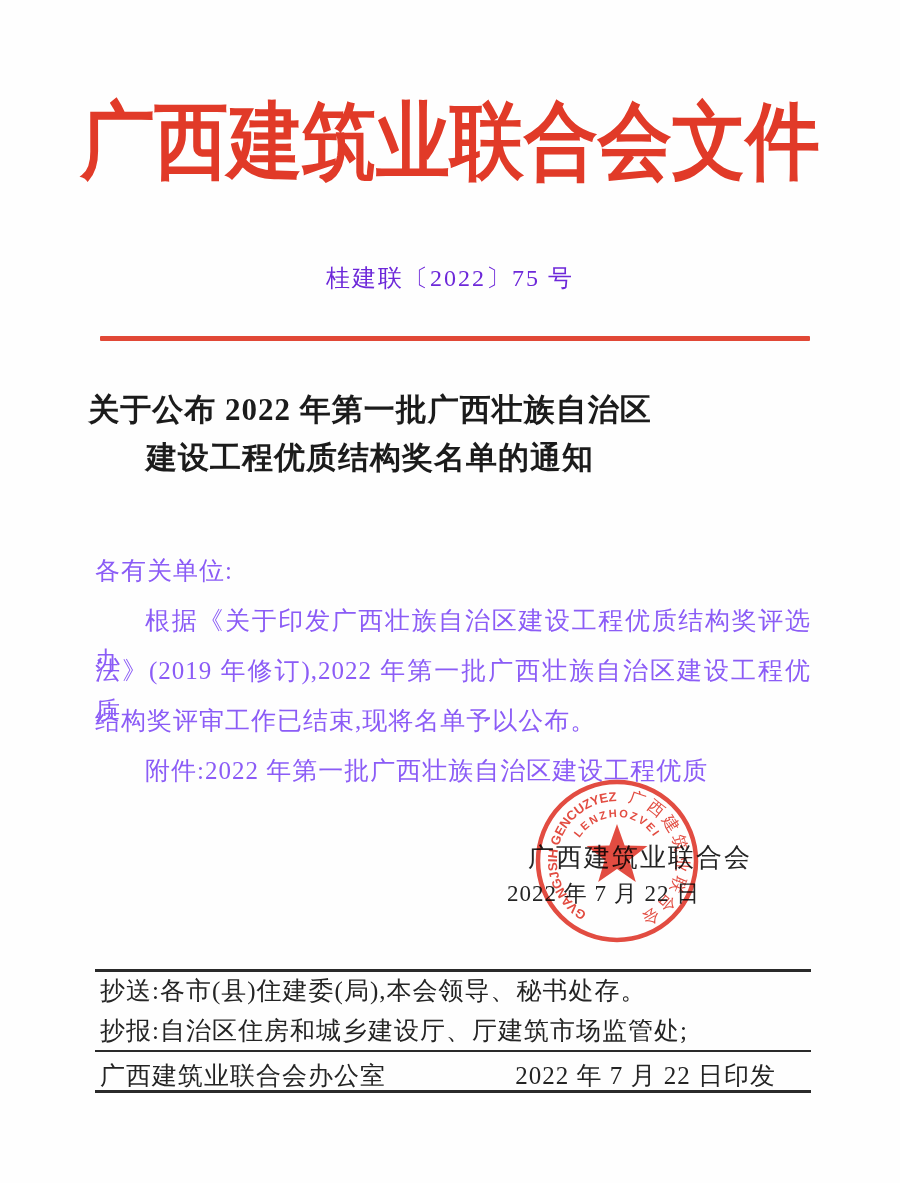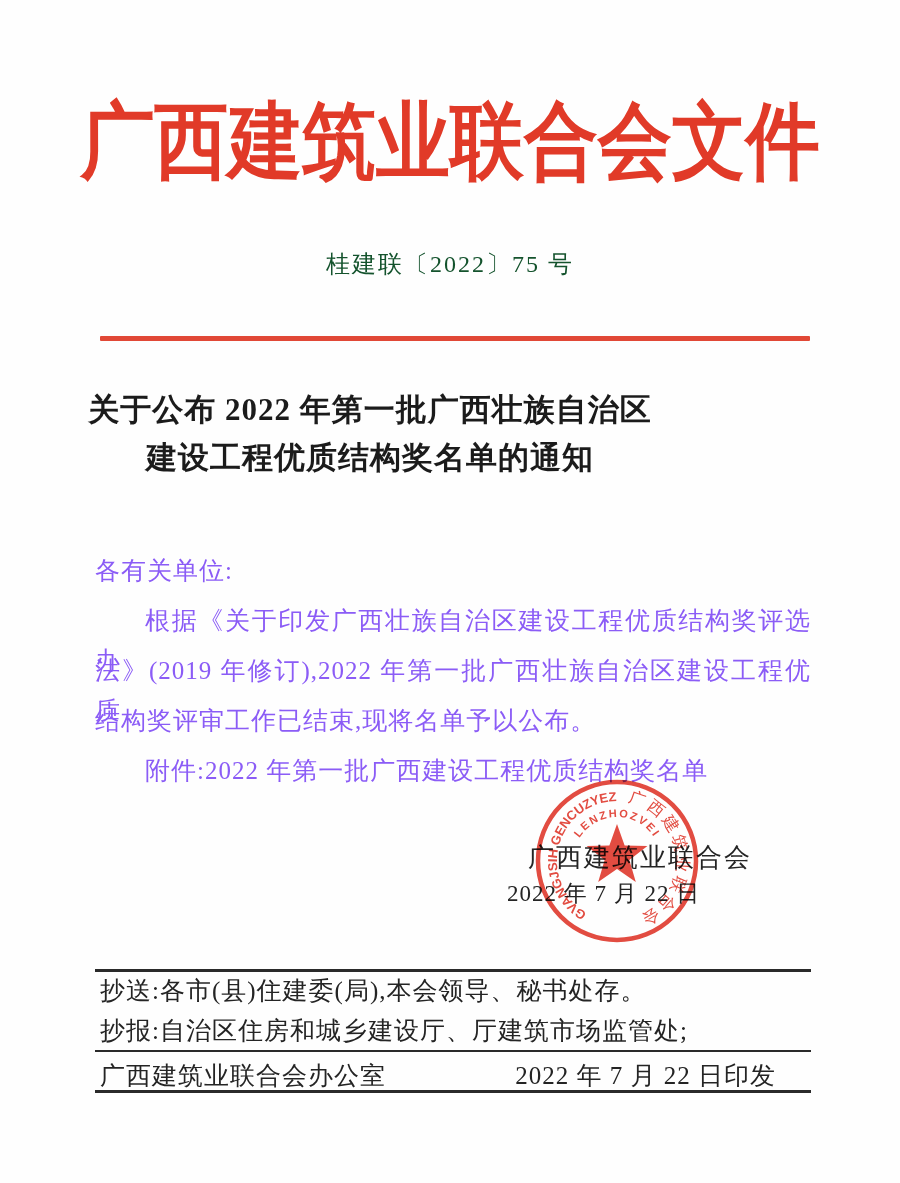--- a/index.html
+++ b/index.html
@@ -13,22 +13,22 @@
   }
   
   .org-title{
     position:absolute;top:84px;left:0;width:900px;height:116px;
     line-height:116px;text-align:center;
     font-size:84px;font-weight:bold;color:#e13a28;
     transform:scaleX(0.88);transform-origin:center;
     letter-spacing:0px;white-space:nowrap;
   }
   .doc-number{
-    position:absolute;top:248px;left:0;width:900px;
-    text-align:center;font-size:24px;letter-spacing:2px;color:#14532d;
+    position:absolute;top:262px;left:0;width:900px;
+    text-align:center;font-size:24px;letter-spacing:2px;color:#6d28d9;
   }
   .red-rule{
     position:absolute;top:336px;left:100px;width:710px;height:5px;
     background:#e14836;border-radius:1px;
   }
   .notice-title{
     position:absolute;top:386px;left:0;width:740px;
     text-align:center;font-weight:bold;font-size:31px;line-height:48px;
     color:#1b1b1b;letter-spacing:1px;
   }
@@ -80,21 +80,21 @@
   <div class="notice-title">
     <div>关于公布 2022 年第一批广西壮族自治区</div>
     <div>建设工程优质结构奖名单的通知</div>
   </div>
 
   <div class="body-block">
     <div class="body-line">各有关单位:</div>
     <div class="body-line indent just">根据《关于印发广西壮族自治区建设工程优质结构奖评选办</div>
     <div class="body-line just">法》(2019 年修订),2022 年第一批广西壮族自治区建设工程优质</div>
     <div class="body-line">结构奖评审工作已结束,现将名单予以公布。</div>
-    <div class="body-line indent">附件:2022 年第一批广西建设工程优质结构奖名单</div>
+    <div class="body-line indent">附件:2022 年第一批广西壮族自治区建设工程优质</div>
   </div>
 
   <div class="sig-org">广西建筑业联合会</div>
   <div class="sig-date">2022 年 7 月 22 日</div>
 
   <svg class="seal" viewBox="-85 -85 170 170" xmlns="http://www.w3.org/2000/svg">
     <defs>
       <path id="latinArc" d="M -30 51.96 A 60 60 0 0 1 5.23 -59.77"></path>
       <path id="cnArc" d="M 10.42 -59.09 A 60 60 0 0 1 15.53 57.96"></path>
       <path id="innerArc" d="M -41.35 -15.05 A 44 44 0 0 1 41.35 -15.05"></path>

